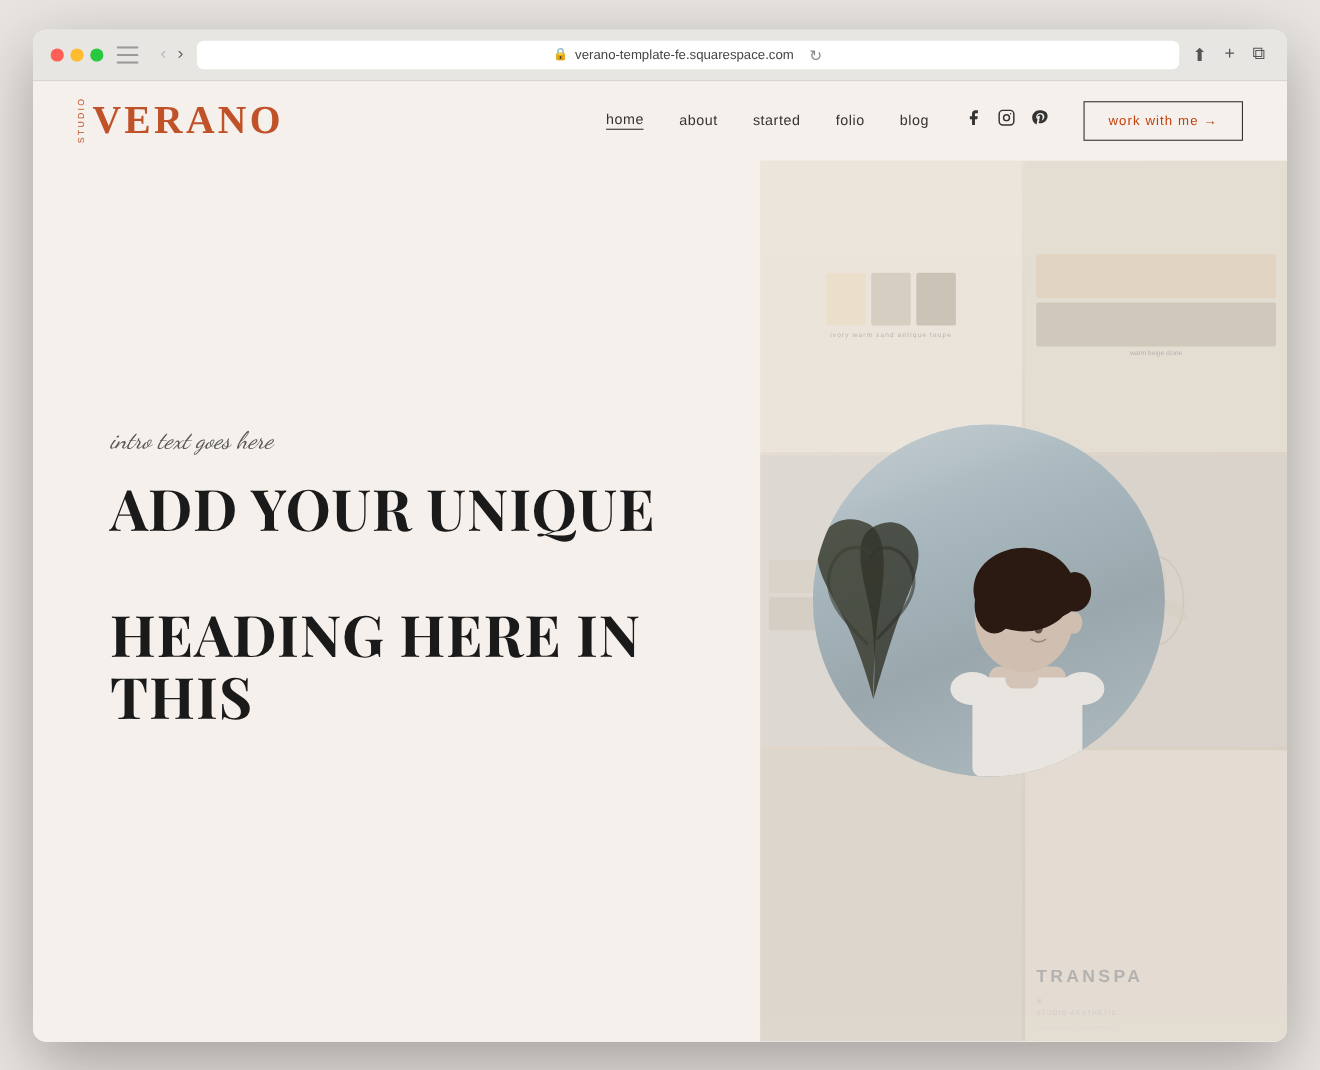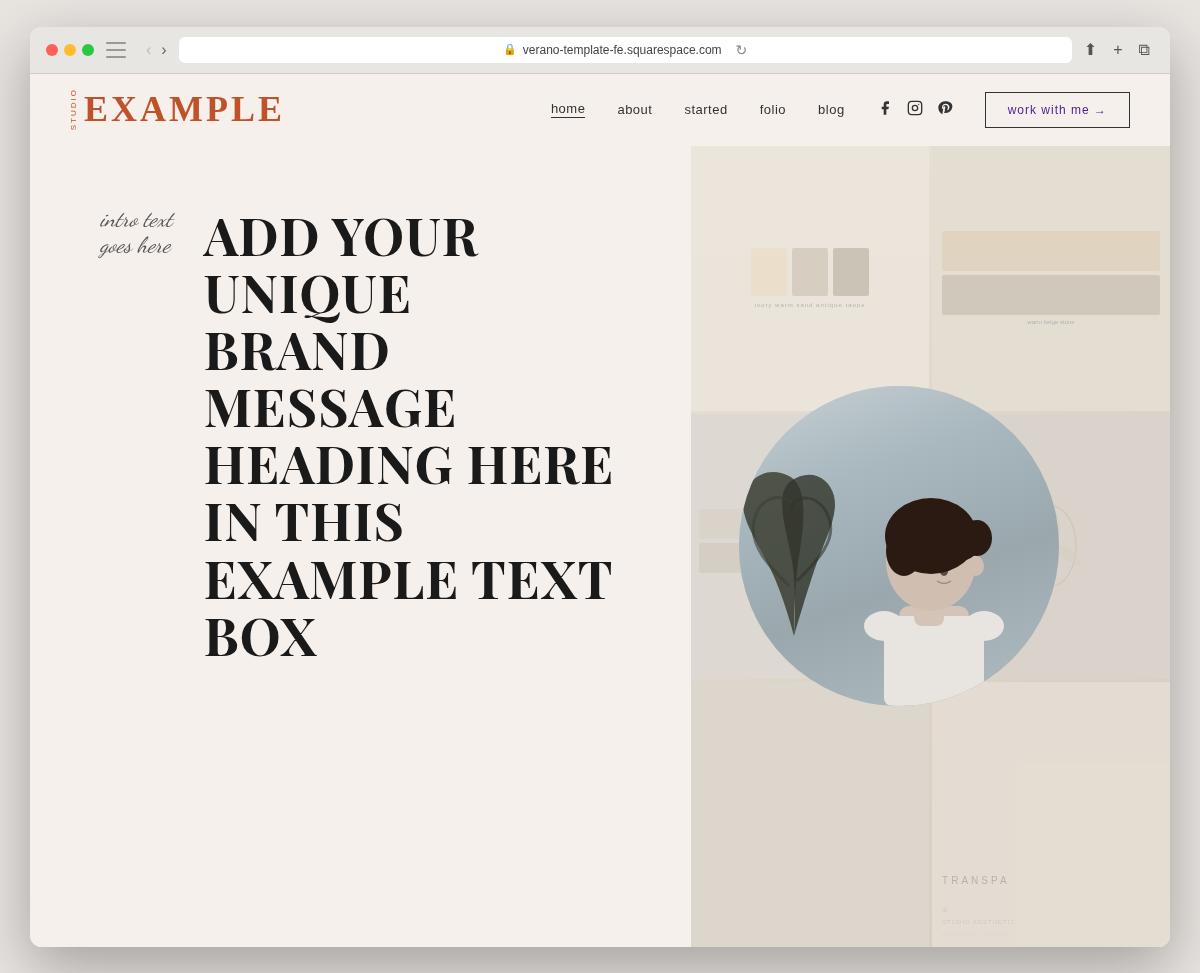--- a/index.html
+++ b/index.html
@@ -202,38 +202,38 @@
       text-decoration: none;
     }
 
     .cta-button {
       border: 1.5px solid #333;
       background: transparent;
       padding: 10px 22px;
       font-size: 12px;
       letter-spacing: 1px;
       cursor: pointer;
-      color: #4c1d95;
+      color: #c2410c;
       font-family: inherit;
     }
 
     
     .site-main {
       flex: 1;
       display: flex;
       position: relative;
       overflow: hidden;
     }
 
     
     .hero-left {
       flex: 0 0 58%;
       padding: 60px 50px 50px 70px;
       display: flex;
-      flex-direction: row;
+      flex-direction: column;
       justify-content: center;
       position: relative;
       z-index: 2;
     }
 
     .intro-text {
       font-family: 'Dancing Script', 'Brush Script MT', cursive;
       font-size: 22px;
       color: #555;
       margin-bottom: 20px;
@@ -387,21 +387,21 @@
         <button class="browser-action-btn">⧉</button>
       </div>
     </div>
   </div>
 
   <div class="website">
 
     <header class="site-header">
       <div class="logo-area">
         <span class="logo-studio-text">STUDIO</span>
-        <span class="logo-verano">EXAMPLE</span>
+        <span class="logo-verano">VERANO</span>
       </div>
 
       <nav class="site-nav">
         <a class="nav-link active">home</a>
         <a class="nav-link">about</a>
         <a class="nav-link">started</a>
         <a class="nav-link">folio</a>
         <a class="nav-link">blog</a>
 
         <div class="social-icons">
@@ -427,23 +427,22 @@
         <button class="cta-button">work with me →</button>
       </nav>
     </header>
 
     <main class="site-main">
 
       <div class="hero-left">
         <p class="intro-text">intro text goes here</p>
         <h1 class="hero-heading">
           <span>ADD YOUR UNIQUE</span><br>
-          <span>BRAND MESSAGE</span><br>
+          <br>
           <span>HEADING HERE IN THIS</span><br>
-          <span>EXAMPLE TEXT BOX</span>
         </h1>
       </div>
 
       <div class="hero-right">
 
         <div class="bg-collage">
 
           <div class="collage-cell">
             <div style="display:flex; flex-direction:column; gap:6px; padding:15px; width:100%;">
               <div style="display:flex; gap:5px; justify-content:center;">
@@ -475,21 +474,21 @@
               <ellipse cx="40" cy="50" rx="25" ry="40" fill="none" stroke="#b0a890" stroke-width="1.5"></ellipse>
               <path d="M40 10 Q60 30 40 50 Q20 30 40 10" fill="#c0b8a0" opacity="0.6"></path>
               <path d="M40 50 Q65 45 70 70 Q50 65 40 50" fill="#c0b8a0" opacity="0.6"></path>
               <path d="M40 50 Q15 45 10 70 Q30 65 40 50" fill="#c0b8a0" opacity="0.6"></path>
             </svg>
           </div>
 
           <div class="collage-cell" style="background:#d4ccc0;">
           </div>
           <div class="collage-cell" style="background:#ddd4c8; padding:10px; flex-direction:column; align-items:flex-start; justify-content:flex-end;">
-            <div style="font-size:10px;font-weight:400;color:#999;letter-spacing:3px;margin-bottom:20px;">TRANSPA</div>
+            <div style="font-size:16px;font-weight:700;color:#999;letter-spacing:3px;margin-bottom:8px;">TRANSPA</div>
             <div style="font-size:6px;color:#bbb;letter-spacing:1px;margin-bottom:4px;">宋</div>
             <div style="font-size:6px;color:#bbb;letter-spacing:1px;margin-bottom:6px;">STUDIO AESTHETIC</div>
             <div style="font-size:5px;color:#ccc;letter-spacing:1px;">studio arts · aesthetic</div>
           </div>
         </div>
 
         <div class="circle-portrait">
           <div class="portrait-placeholder">
 
             <svg class="palm-svg" viewBox="0 0 130 200" xmlns="http://www.w3.org/2000/svg">

